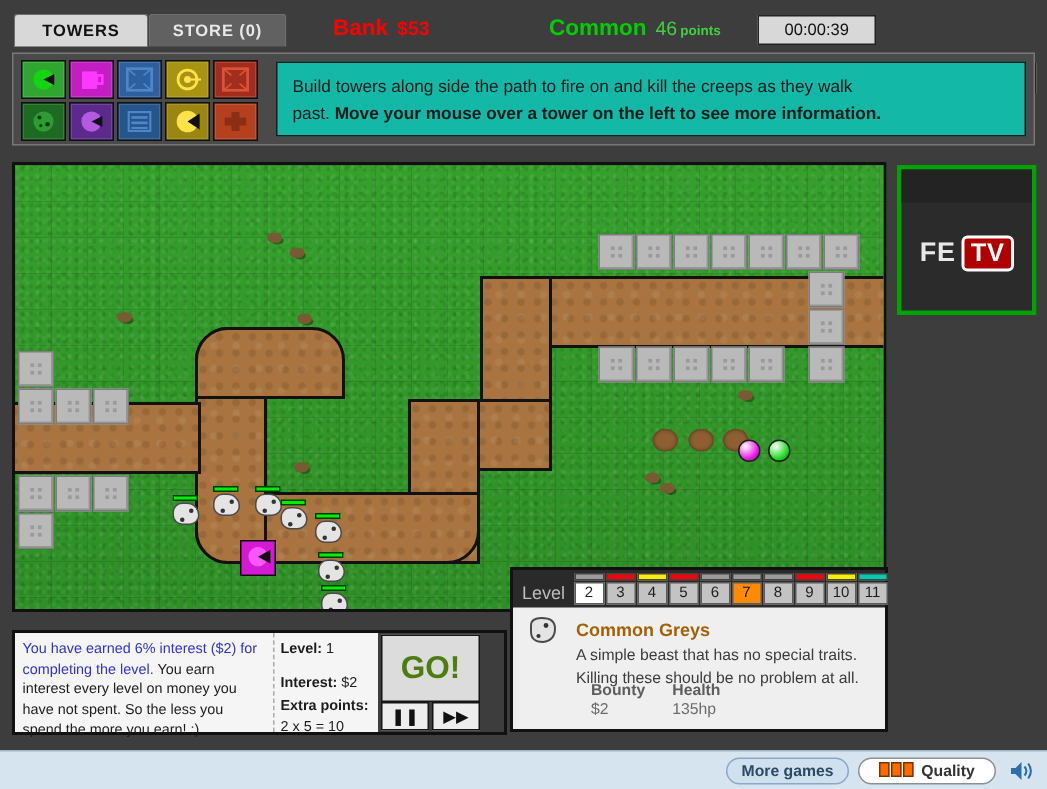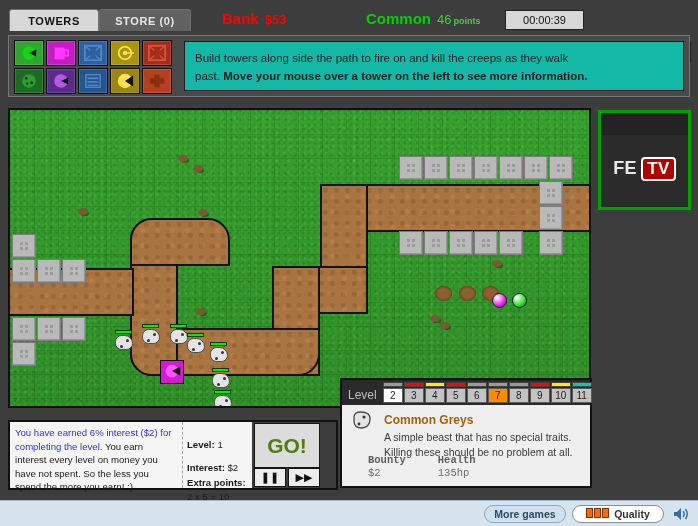--- a/index.html
+++ b/index.html
@@ -124,31 +124,31 @@
              background:#c3c3c3; border:1px solid #5b5b5b; color:#1d1d1d;
              font-size:10px; display:flex; align-items:center; justify-content:center; cursor:pointer; }
   .lvlcell.done { background:#ffffff; }
   .lvlcell.current { background:#ff8c00; color:#111; }
   .lvlcell .bonus { position:absolute; left:-1px; top:-7px; width:20px; height:5px; border:1px solid #444; }
 
   .creepinfo { position:absolute; left:0; top:25px; right:0; bottom:0; padding:8px 10px 6px 42px; }
   .creepicon { position:absolute; left:9px; top:31px; width:22px; height:20px; }
   .cname { font-size:12px; font-weight:bold; color:#a16207; }
   .cdesc { font-size:10.5px; color:#3c3c3c; line-height:1.45; margin-top:3px; }
-  .cstats { position:absolute; left:26px; bottom:7px; display:flex; gap:32px;font-family:Liberation Mono, monospace; }
+  .cstats { position:absolute; left:52px; bottom:7px; display:flex; gap:18px; }
   .cstats .lab { font-size:10.5px; font-weight:bold; color:#5d5d5d; }
   .cstats .val { font-size:10.5px; color:#6b6b6b; margin-top:1px; }
 
   
   .msgpanel { position:absolute; left:8px; top:420px; width:330px; height:70px;
               background:#3d3d3d; border:2px solid #111; display:flex; }
   .msgtext { width:172px; background:#f5f5f5; padding:4px 5px; font-size:9.6px;
              color:#1c1c1c; line-height:1.42; }
   .msgtext .hl { color:#3333cc; }
-  .msgstats { width:70px; background:#f5f5f5; border-left:1px dashed #aaa; padding:16px 4px;
+  .msgstats { width:70px; background:#f5f5f5; border-left:1px dashed #aaa; padding:4px 4px;
               font-size:9.6px; color:#1c1c1c; line-height:1.5; }
   .msgstats b { font-weight:bold; }
   .goarea { width:auto; flex:1; position:relative; background:#3d3d3d; }
   .gobtn { position:absolute; left:2px; top:1px; width:66px; height:45px; background:#dcdcdc;
            border:1px solid #151515; color:#4d7c0f; font-size:21px; font-weight:bold;
            display:flex; align-items:center; justify-content:center; cursor:pointer; }
   .ctrlbtn { position:absolute; top:46px; width:32px; height:19px; background:#ededed;
              border:1px solid #151515; display:flex; align-items:center; justify-content:center;
              font-size:11px; color:#111; cursor:pointer; }
 

